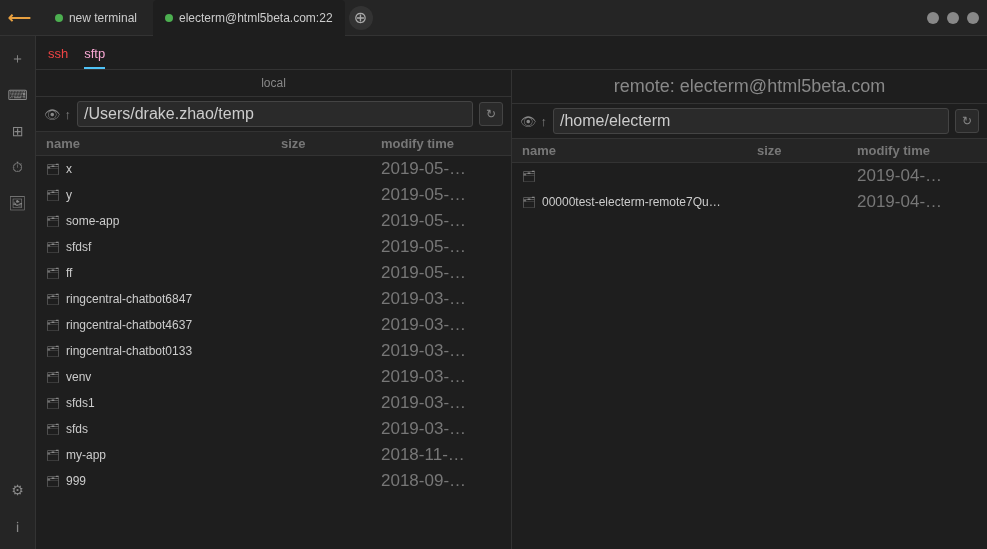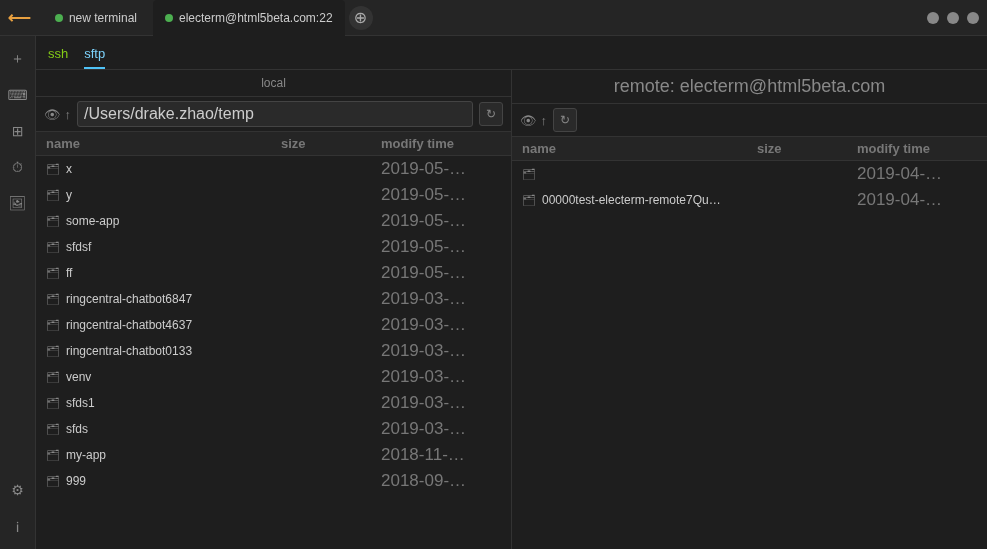--- a/index.html
+++ b/index.html
@@ -120,27 +120,27 @@
     #mode-tabs {
       display: flex;
       align-items: center;
       padding: 6px 12px 0 12px;
       background: #1e1e1e;
       gap: 16px;
       border-bottom: 1px solid #333;
     }
     .mode-tab {
       padding: 4px 0 6px 0;
-      color: #84cc16;
+      color: #ef4444;
       cursor: pointer;
       font-size: 13px;
       border-bottom: 2px solid transparent;
     }
     .mode-tab.active {
-      color: #7dd3fc;
+      color: #f9a8d4;
       border-bottom: 2px solid #4fc3f7;
     }
 
     
     #panels {
       display: flex;
       flex: 1;
       overflow: hidden;
     }
 
@@ -454,20 +454,21 @@
     <div class="panel">
       <div class="panel-header">
         <span></span>
         <span class="panel-remote-label">remote: electerm@html5beta.com</span>
       </div>
       <div class="path-bar">
         <div class="path-icons">
           <span class="path-icon">👁</span>
           <span class="path-icon">↑</span>
         </div>
+        <input class="path-input" type="text" value="/home/electerm" style="">
         <div class="refresh-btn">
           <span>↻</span>
         </div>
       </div>
       <div class="file-table-header">
         <span>name</span>
         <span>size</span>
         <span>modify time</span>
       </div>
       <div class="file-list" id="remote-file-list">

